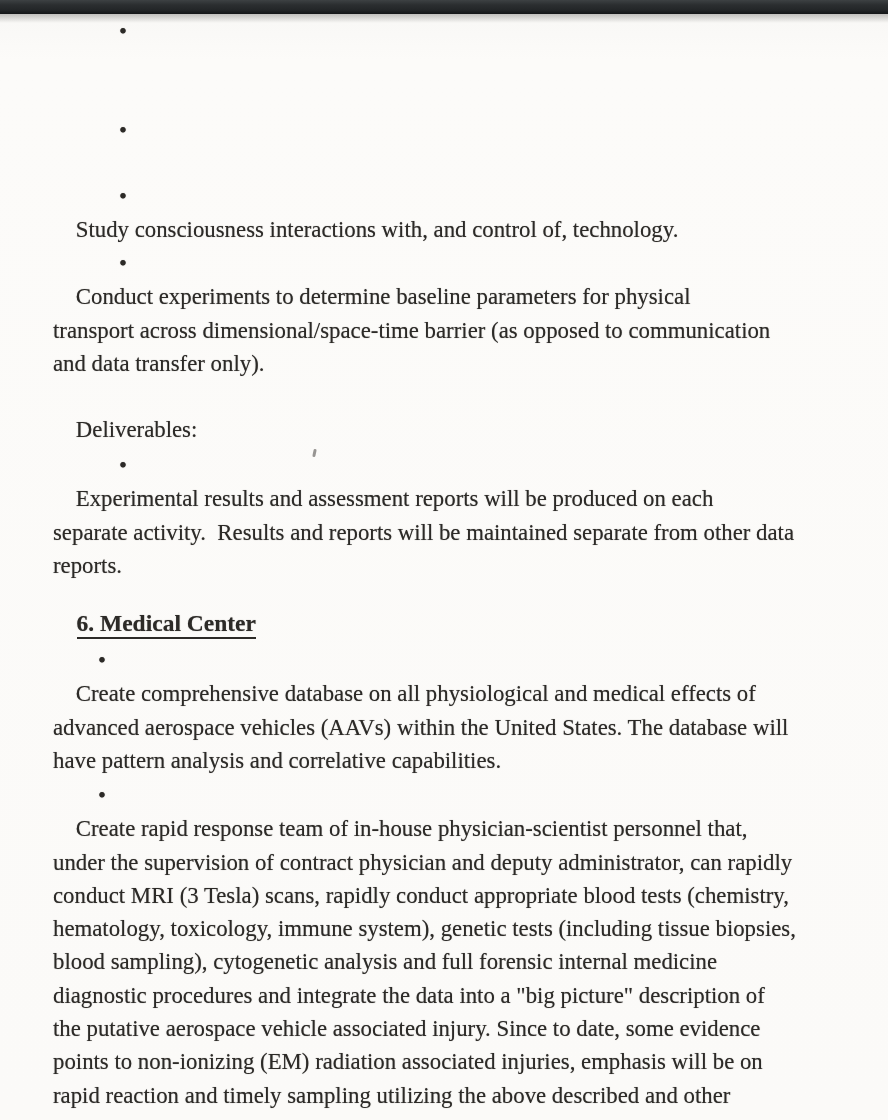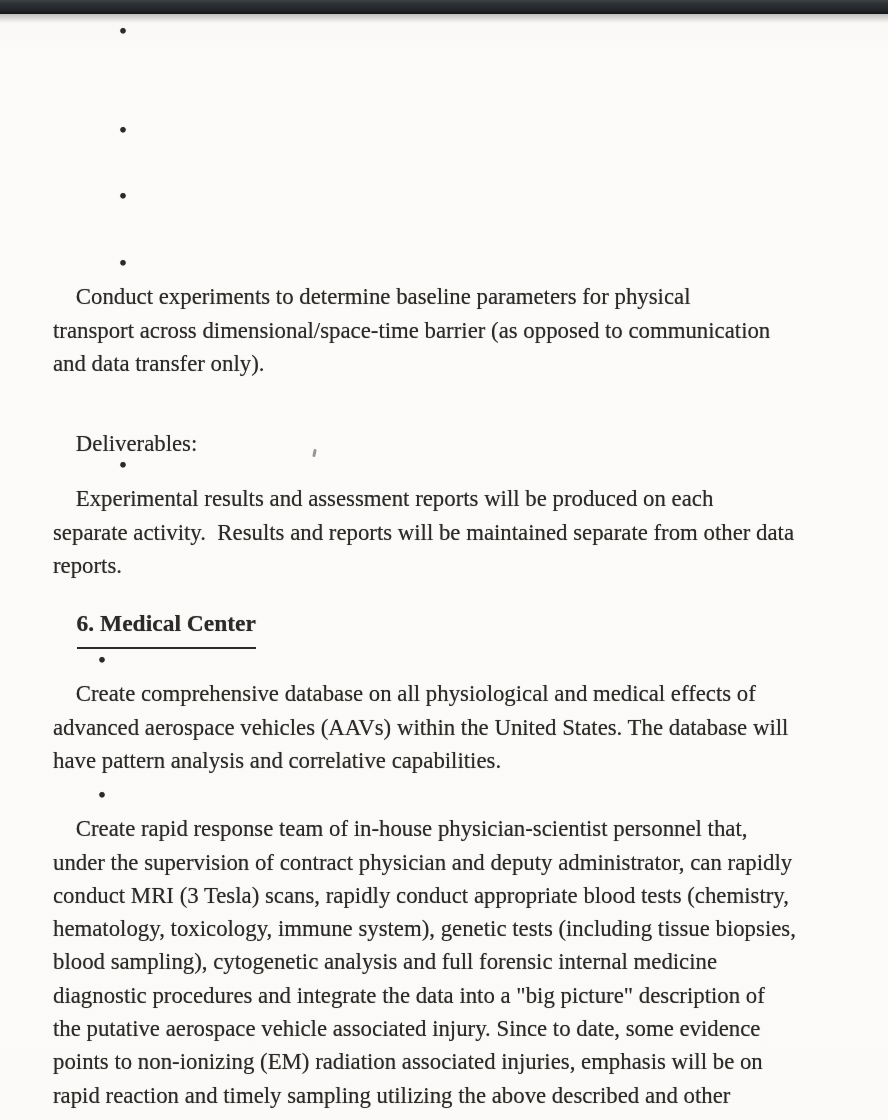--- a/index.html
+++ b/index.html
@@ -38,30 +38,30 @@
     text-shadow: 0 0 0.8px rgba(46,44,41,0.6);
   }
   .indent-wide   { text-indent: 59px; }
   .indent-wide   > .bullet-glyph { left: 7px; }
   .indent-narrow { text-indent: 42px; }
   .indent-narrow > .bullet-glyph { left: 3px; }
   .heading { font-weight: bold; font-size: 23.5px; }
   .heading .underlined {
     display: inline-block;
     border-bottom: 2.6px solid #2c2a27;
-    padding-bottom: 11px;
+    padding-bottom: 1px;
     line-height: 26px;
     text-align: center;
   }
   
   #p0 { top: 15px;  }
   #p1 { top: 114px; }
   #p2 { top: 180px; }
   #p3 { top: 247px; }
-  #p4 { top: 394px; }
+  #p4 { top: 380px; }
   #p5 { top: 449px; }
   #ph { top: 574px; }
   #p6 { top: 644px; }
   #p7 { top: 779px; }
   
   .artifact-arc {
     position: absolute; left: -6px; top: 477px;
     width: 13px; height: 38px;
     border: 2.5px solid transparent;
     border-left-color: rgba(125,122,118,0.45);
@@ -86,21 +86,21 @@
 
   <div id="p0" class="para indent-wide">
     <span class="bullet-glyph">•</span>
   </div>
 
   <div id="p1" class="para indent-wide">
     <span class="bullet-glyph">•</span>
   </div>
 
   <div id="p2" class="para indent-wide">
-    <span class="bullet-glyph">•</span>
+    <span class="bullet-glyph">•</span><span>Study consciousness interactions with, and control of, technology.</span>
   </div>
 
   <div id="p3" class="para indent-wide">
     <span class="bullet-glyph">•</span><span>Conduct experiments to determine baseline parameters for physical
 transport across dimensional/space-time barrier (as opposed to communication
 and data transfer only).</span>
   </div>
 
   <div id="p4" class="para">
     <span>Deliverables:</span>

